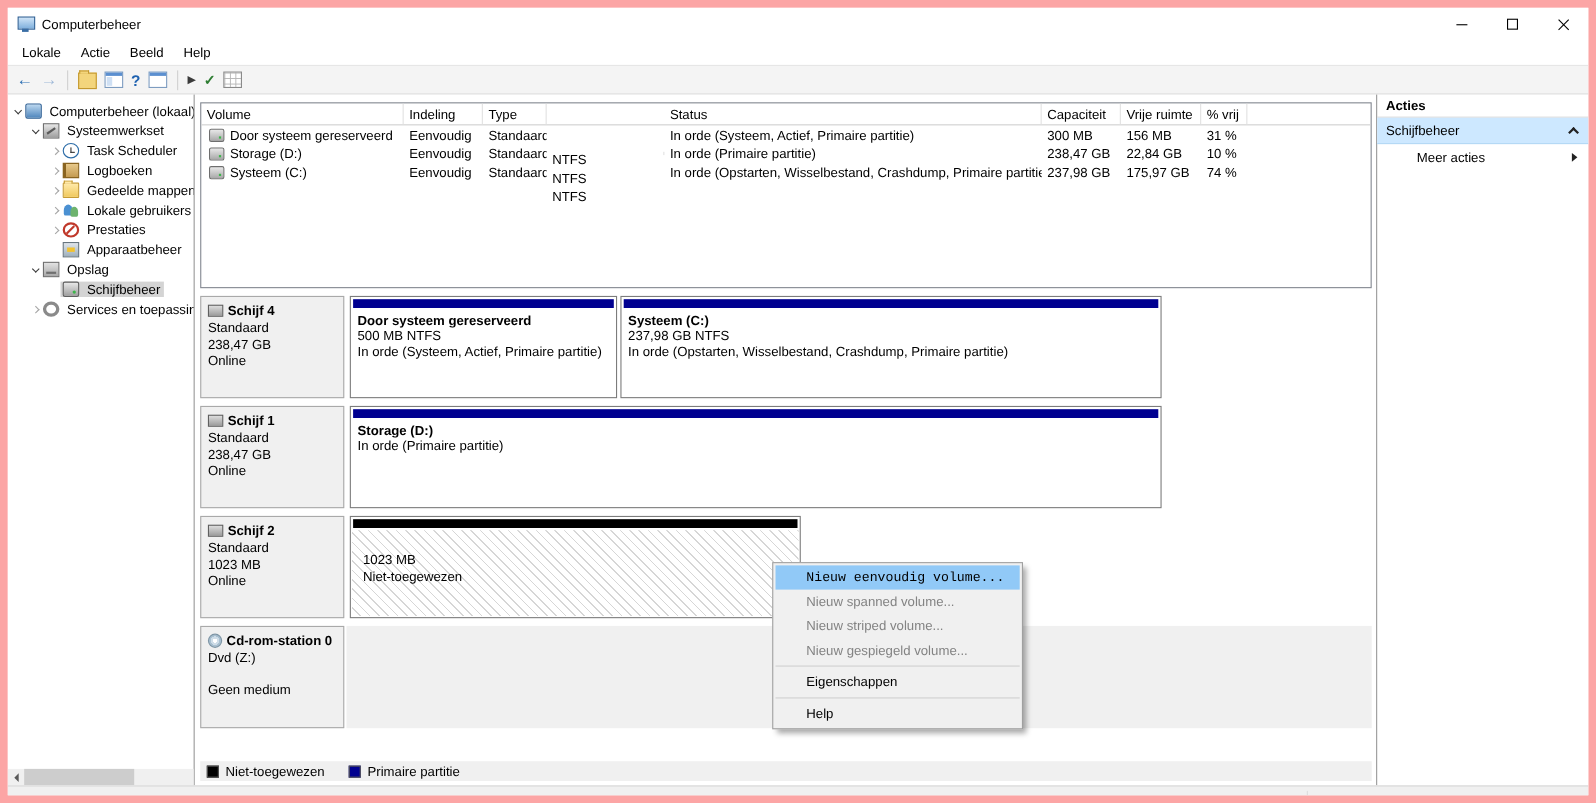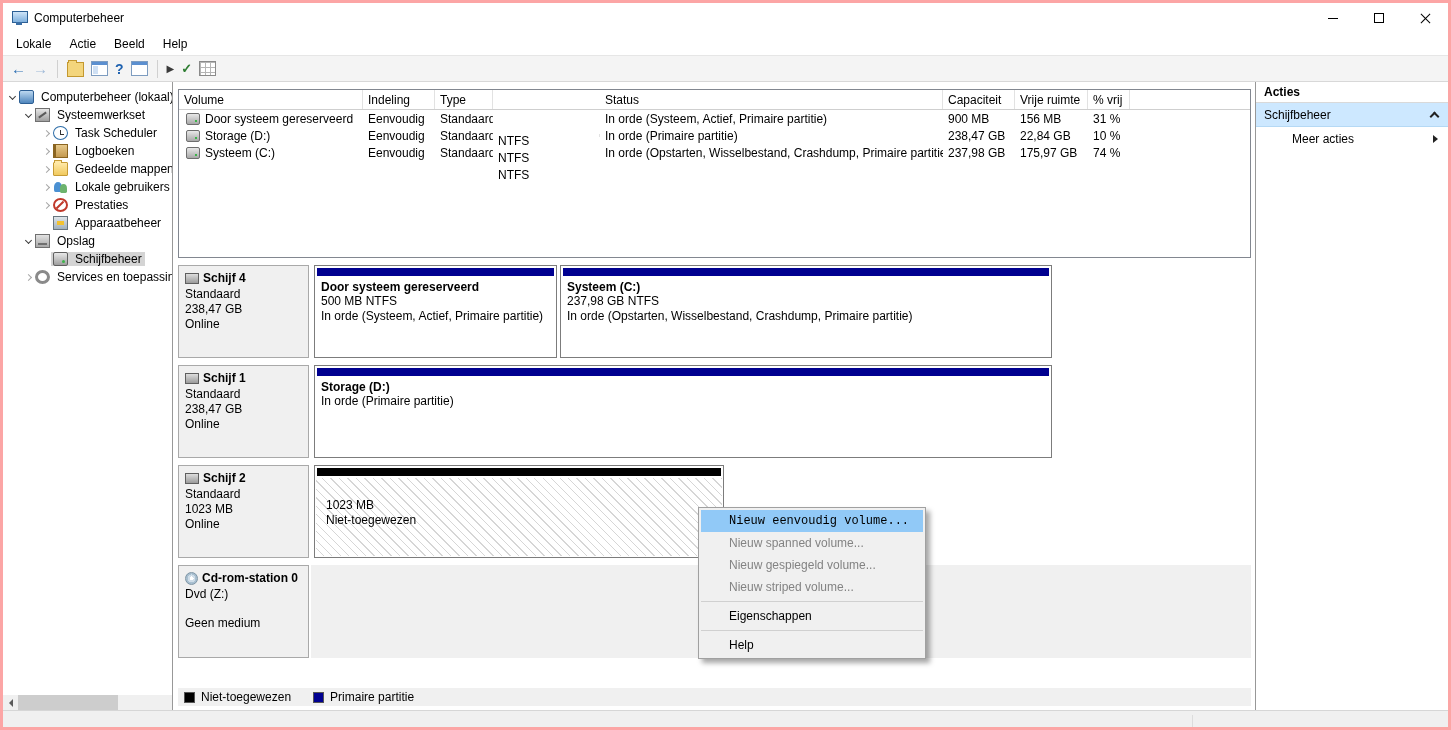--- a/index.html
+++ b/index.html
@@ -1,17 +1,17 @@
 <!DOCTYPE html>
 <html><head>
 <meta charset="utf-8">
 <style>
   * { box-sizing: border-box; margin: 0; padding: 0; }
   body { width:1451px; height:730px; font-family:"Liberation Sans",sans-serif; font-size:12px; color:#000; background:#fff; overflow:hidden; }
-  .window { position:relative; width:1451px; height:730px; border:3px solid #fca5a5; background:#fff; overflow:hidden; }
+  .window { position:relative; width:1451px; height:730px; border:7px solid #fca5a5; background:#fff; overflow:hidden; }
 
   
   .titlebar { height:30px; display:flex; align-items:center; padding-left:8px; background:#fff; }
   .app-icon { width:16px; height:16px; margin-right:7px; position:relative; flex:none; }
   .app-icon::before { content:""; position:absolute; left:1px; top:1px; width:14px; height:10px; border:1px solid #2d5f94; background:linear-gradient(#cfe4f7,#7fb0dd); }
   .app-icon::after { content:""; position:absolute; left:5px; top:12px; width:6px; height:3px; background:#3a6ea5; }
   .win-controls { margin-left:auto; display:flex; height:30px; }
   .win-btn { width:46px; height:30px; display:flex; align-items:center; justify-content:center; }
   .glyph-min { width:10px; height:1px; background:#000; }
   .glyph-max { width:10px; height:10px; border:1px solid #000; }
@@ -289,21 +289,21 @@
         </div>
         <div class="vrow">
           <span class="vc vc0 c0">
               <span class="ico-vol"></span>
               <span>Door systeem gereserveerd</span>
             </span>
           <span class="vc c1">Eenvoudig</span>
           <span class="vc c2">Standaard</span>
           <span class="vc c3">NTFS</span>
           <span class="vc c4">In orde (Systeem, Actief, Primaire partitie)</span>
-          <span class="vc c5">900 MB</span>
+          <span class="vc c5">300 MB</span>
           <span class="vc c6">156 MB</span>
           <span class="vc c7">31 %</span>
         </div>
         <div class="vrow">
           <span class="vc vc0 c0">
               <span class="ico-vol"></span>
               <span>Storage (D:)</span>
             </span>
           <span class="vc c1">Eenvoudig</span>
           <span class="vc c2">Standaard</span>
@@ -444,21 +444,21 @@
 
   </div>
 
   <div class="statusbar">
     <span class="sb-div"></span>
   </div>
 
   <div class="context-menu">
     <div class="cm-item hl">Nieuw eenvoudig volume...</div>
     <div class="cm-item dis">Nieuw spanned volume...</div>
+    <div class="cm-item dis">Nieuw striped volume...</div>
     <div class="cm-item dis">Nieuw gespiegeld volume...</div>
-    <div class="cm-item dis">Nieuw striped volume...</div>
     <div class="cm-sep"></div>
     <div class="cm-item">Eigenschappen</div>
     <div class="cm-sep"></div>
     <div class="cm-item">Help</div>
   </div>
 
 </div>
 
 </body></html>

